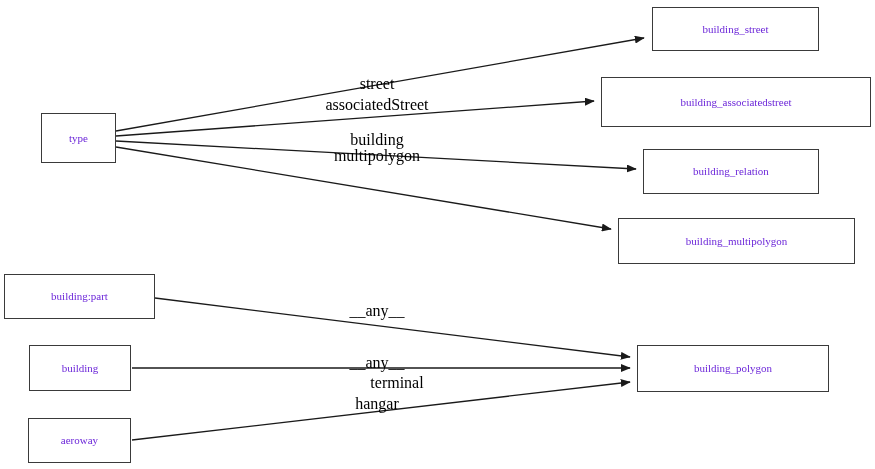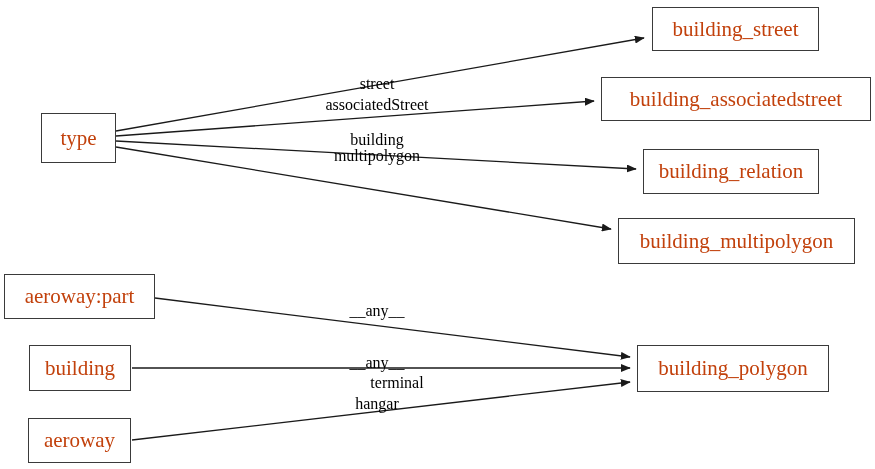--- a/index.html
+++ b/index.html
@@ -24,24 +24,24 @@
     height: 469px;
   }
   .node-box {
     position: absolute;
     box-sizing: border-box;
     border: 1.4px solid #3a3a3a;
     background: #ffffff;
     display: flex;
     align-items: center;
     justify-content: center;
-    color: #c2410c;
+    color: #6d28d9;
     white-space: nowrap;
     font-family: "Liberation Serif", "DejaVu Serif", serif;
-    font-size: 21px;
+    font-size: 11px;
     line-height: 1;
   }
   .edge-label {
     position: absolute;
     color: #000000;
     white-space: nowrap;
     font-family: "Liberation Serif", "DejaVu Serif", serif;
     font-size: 16px;
     line-height: 1;
     transform: translate(-50%, -50%);
@@ -70,31 +70,31 @@
       </g>
   </svg>
 
   <div id="nodes-layer">
       <div class="node-box" style="left: 41px; top: 113px; width: 75px; height: 50px;">
         <span>type</span>
       </div>
       <div class="node-box" style="left: 652px; top: 7px; width: 167px; height: 44px;">
         <span>building_street</span>
       </div>
-      <div class="node-box" style="left: 601px; top: 77px; width: 270px; height: 44px; text-align: center;">
+      <div class="node-box" style="left: 601px; top: 77px; width: 270px; height: 50px; text-align: center;">
         <span>building_associatedstreet</span>
       </div>
       <div class="node-box" style="left: 643px; top: 149px; width: 176px; height: 45px;">
         <span>building_relation</span>
       </div>
       <div class="node-box" style="left: 618px; top: 218px; width: 237px; height: 46px;">
         <span>building_multipolygon</span>
       </div>
       <div class="node-box" style="left: 4px; top: 274px; width: 151px; height: 45px;">
-        <span>aeroway:part</span>
+        <span>building:part</span>
       </div>
       <div class="node-box" style="left: 29px; top: 345px; width: 102px; height: 46px;">
         <span>building</span>
       </div>
       <div class="node-box" style="left: 28px; top: 418px; width: 103px; height: 45px;">
         <span>aeroway</span>
       </div>
       <div class="node-box" style="left: 637px; top: 345px; width: 192px; height: 47px;">
         <span>building_polygon</span>
       </div>

